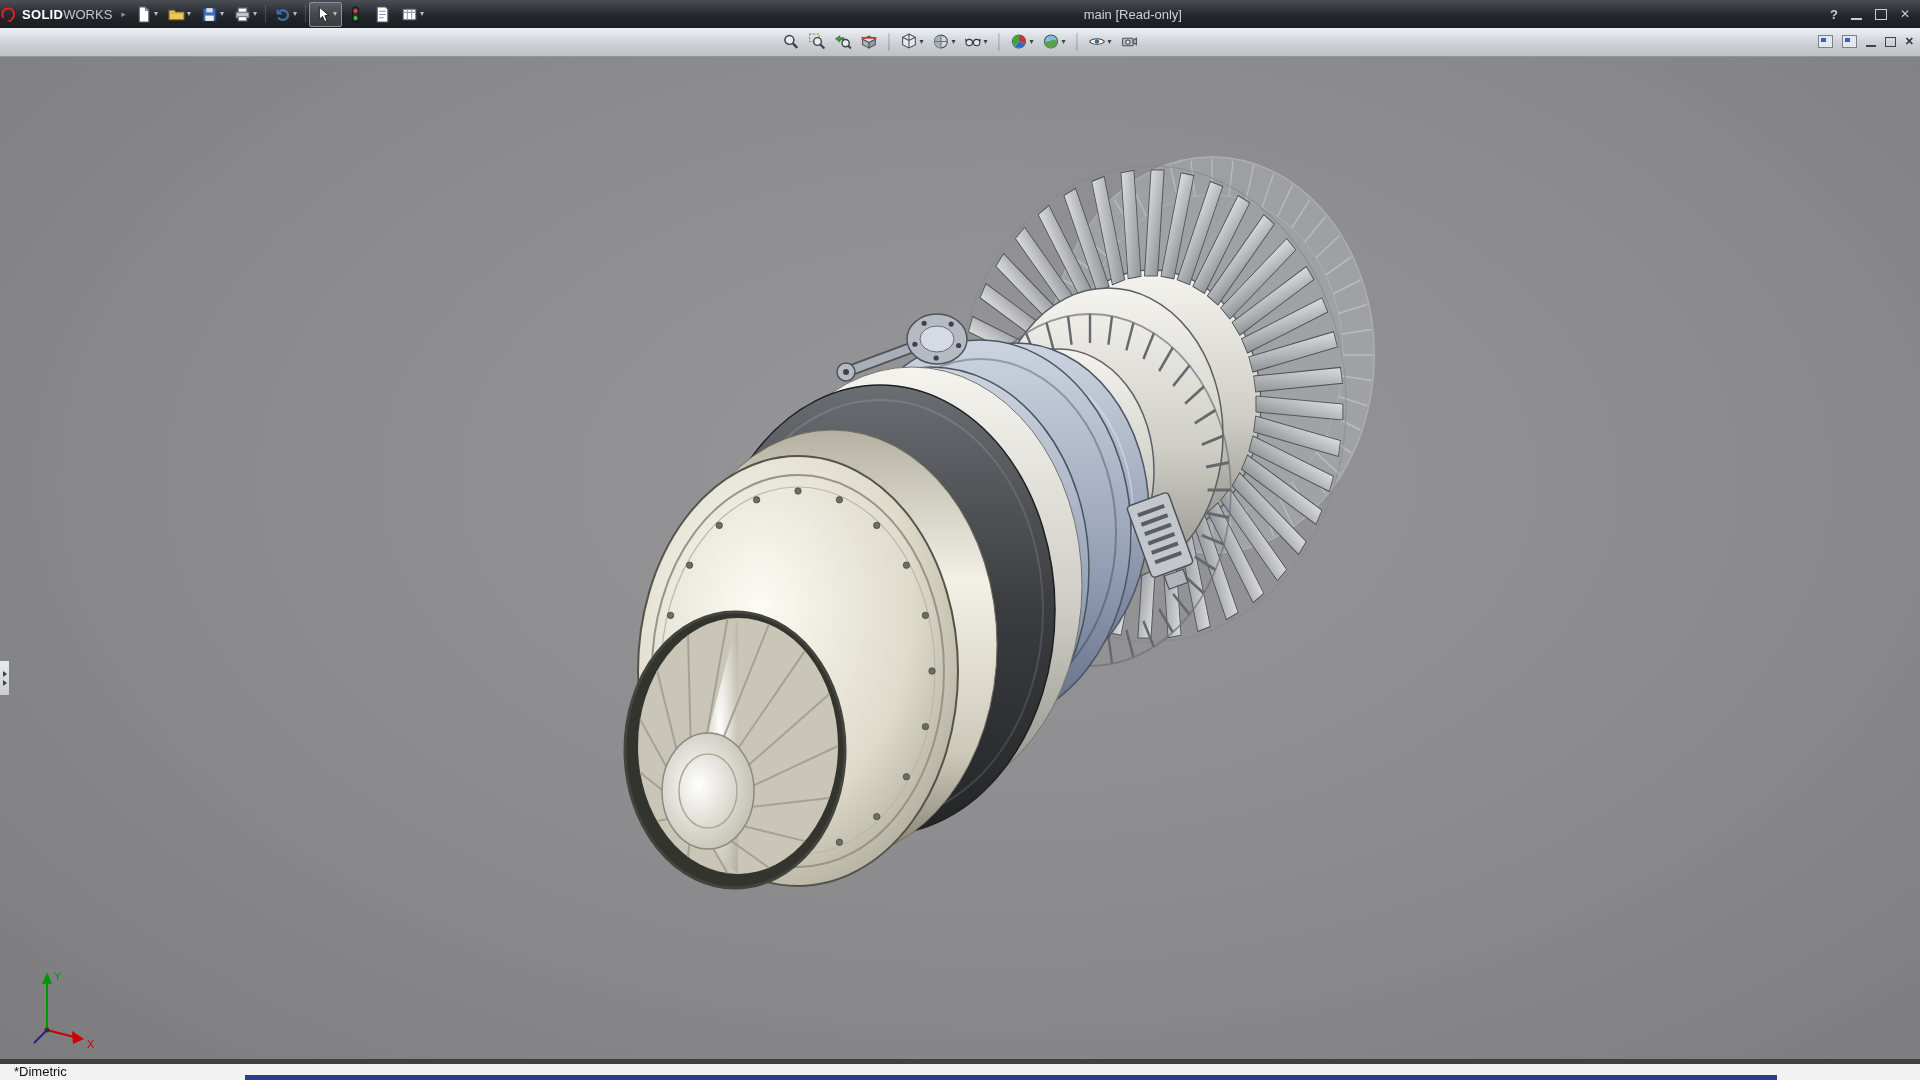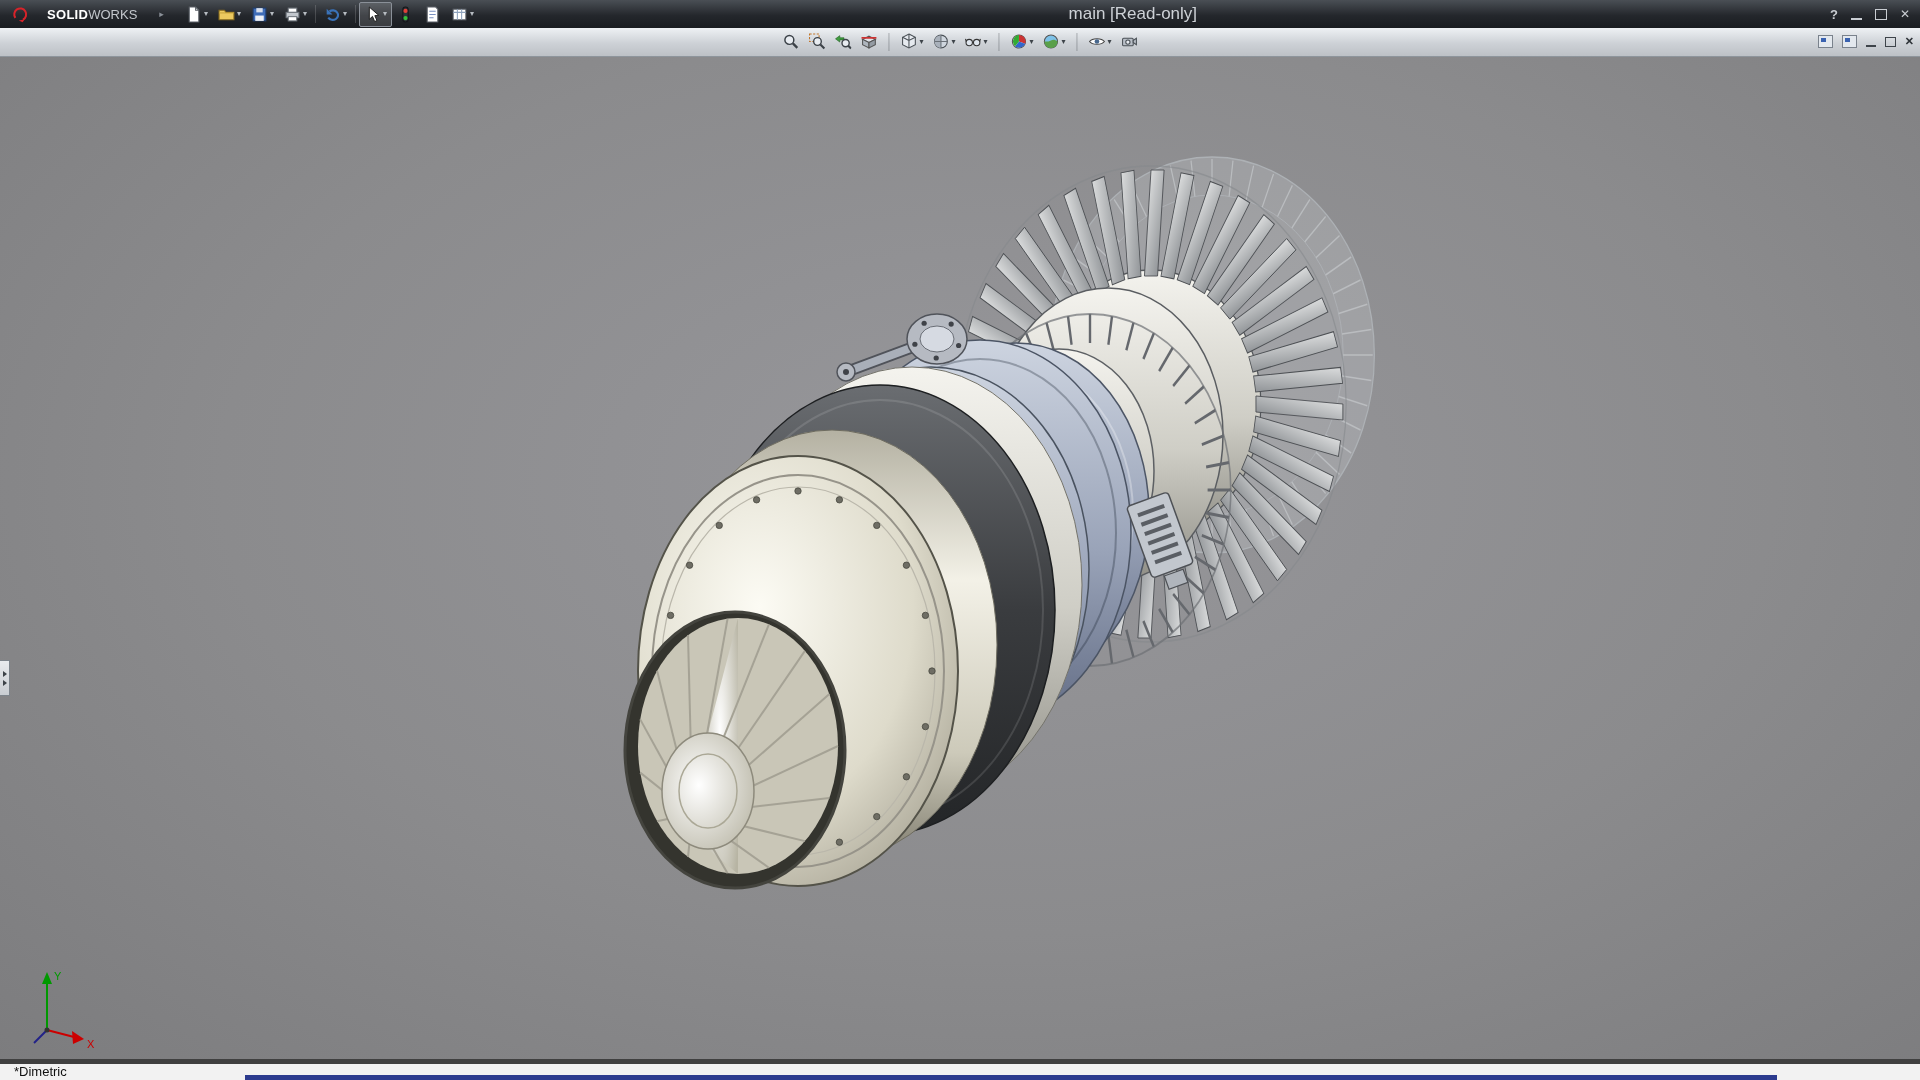--- a/index.html
+++ b/index.html
@@ -3,30 +3,30 @@
 <meta charset="utf-8">
 <style>
   html,body{margin:0;padding:0}
   body{width:1920px;height:1080px;overflow:hidden;position:relative;
        font-family:"Liberation Sans",sans-serif;background:#8b8b8d;user-select:none}
 
   
   .titlebar{position:absolute;top:0;left:0;right:0;height:28px;z-index:10;
     background:linear-gradient(#4a4f55,#24272c 55%,#191c20);
     display:flex;align-items:center;color:#d6d9dd}
-  .brand{display:flex;align-items:center;gap:18px;padding:0 12px}
+  .brand{display:flex;align-items:center;gap:5px;padding:0 0}
   .brand-text b{font-size:13px;color:#ffffff;letter-spacing:.3px}
   .brand-text span{font-size:13px;color:#c3c7cc}
   .brand-arrow{font-size:9px;color:#8a9098;margin:0 4px}
   .tbtn{display:flex;align-items:center;gap:2px;padding:3px 4px;border:1px solid transparent;border-radius:2px}
   .tbtn.active{border-color:#8a9098;background:rgba(255,255,255,.14)}
   .caret{font-size:8px;color:#b6bbc1;line-height:1}
   .vsep{width:1px;height:18px;background:rgba(255,255,255,.16);margin:0 3px}
   .title-center{position:absolute;left:59%;transform:translateX(-50%);
-    font-size:17px;color:#cdd1d6;white-space:nowrap}
+    font-size:13px;color:#cdd1d6;white-space:nowrap}
   .win-controls{margin-left:auto;display:flex;align-items:center;gap:13px;padding-right:10px}
   .help{font-size:13px;font-weight:bold;color:#c9cdd2}
   .wmin{width:11px;height:10px;border-bottom:2px solid #c9cdd2}
   .wmax{width:10px;height:9px;border:1.5px solid #c9cdd2}
   .wclose{font-size:12px;color:#c9cdd2;line-height:1}
   .ic{width:17px;height:17px;display:block}
 
   
   .viewbar{position:absolute;top:28px;left:0;right:0;height:28px;z-index:9;
     background:linear-gradient(#eef1f4,#cdd1d6 55%,#bdc1c6);border-bottom:1px solid #8e959c}

